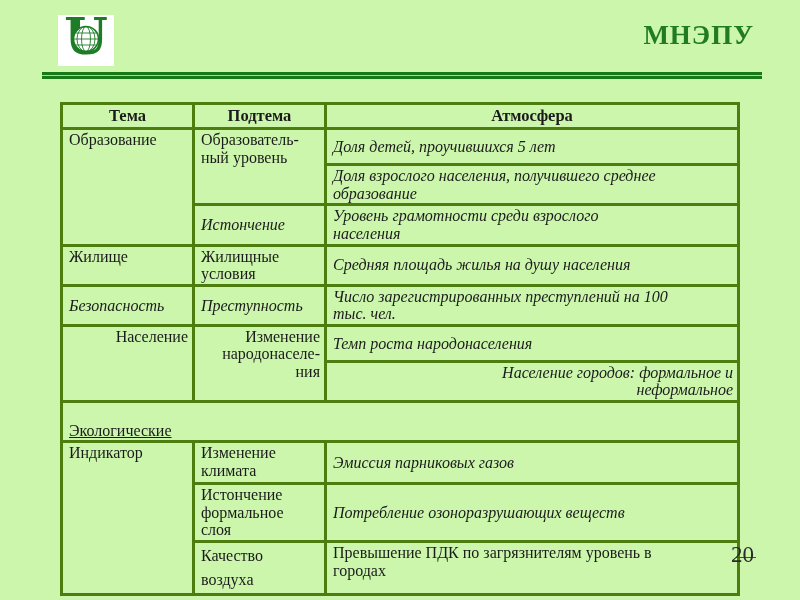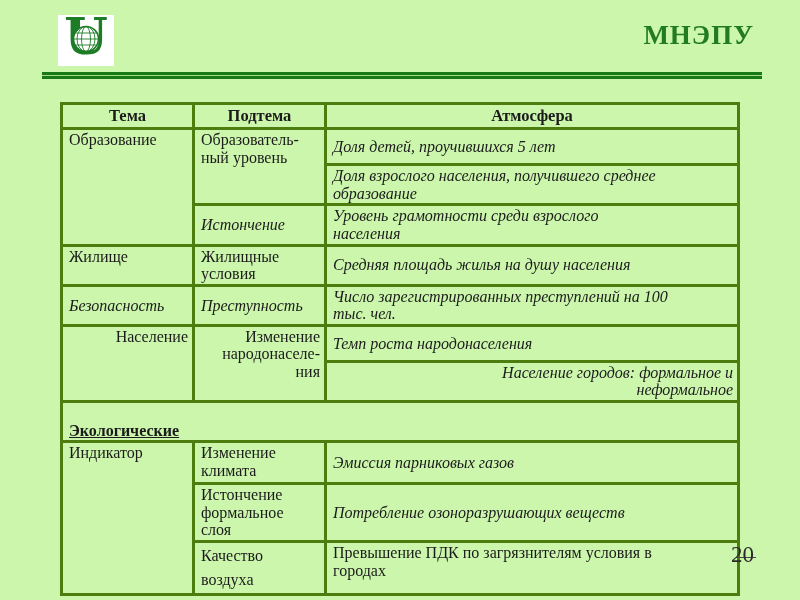--- a/index.html
+++ b/index.html
@@ -26,21 +26,21 @@
               border-collapse: collapse; table-layout: fixed;
               font-size: 16px; line-height: 1.1; color: #1b1b1b; }
   .ind th, .ind td { border: 3px solid #4d7c0f; padding: 1px 4px 1px 6px;
                      white-space: pre-line; overflow: hidden; }
   .ind th { font-size: 16.5px; text-align: center; padding: 2px; font-weight: bold; }
   .vt { vertical-align: top; }
   .vm { vertical-align: middle; font-style: italic; }
   .bthick { border-bottom: 3px solid #2e2e2e; }
   .nobot { border-bottom: hidden; text-align: right; }
   .section-cell { border-top: hidden; text-align: left; padding-left: 190px;
-                  font-weight: bold; vertical-align: middle; }
+                  font-weight: normal; vertical-align: middle; }
   .section-cell span { text-decoration: underline; }
   .lh-big { line-height: 1.5; margin-left: 41px; }
 
   
   .page-num { position: absolute; left: 731px; top: 542px; font-size: 23px;
               color: #2a2a2a; }
   .bottom-line-ext { position: absolute; left: 736px; top: 557px; width: 20px;
                      height: 1px; background: #4a4a4a; }
 </style>
 </head>
@@ -133,21 +133,21 @@
     </tr>
     <tr style="height:56px">
       <td class="vt">Истончение
 формальное
 слоя</td>
       <td class="vm">Потребление озоноразрушающих веществ</td>
     </tr>
     <tr style="height:53px">
       <td class="vt lh-big">Качество
 воздуха</td>
-      <td class="vt">Превышение ПДК по загрязнителям условия в
+      <td class="vt">Превышение ПДК по загрязнителям уровень в
 городах</td>
     </tr>
   </tbody>
     </table>
 
   <div class="bottom-line-ext"></div>
   <div class="page-num">20</div>
 
 </div>
 

